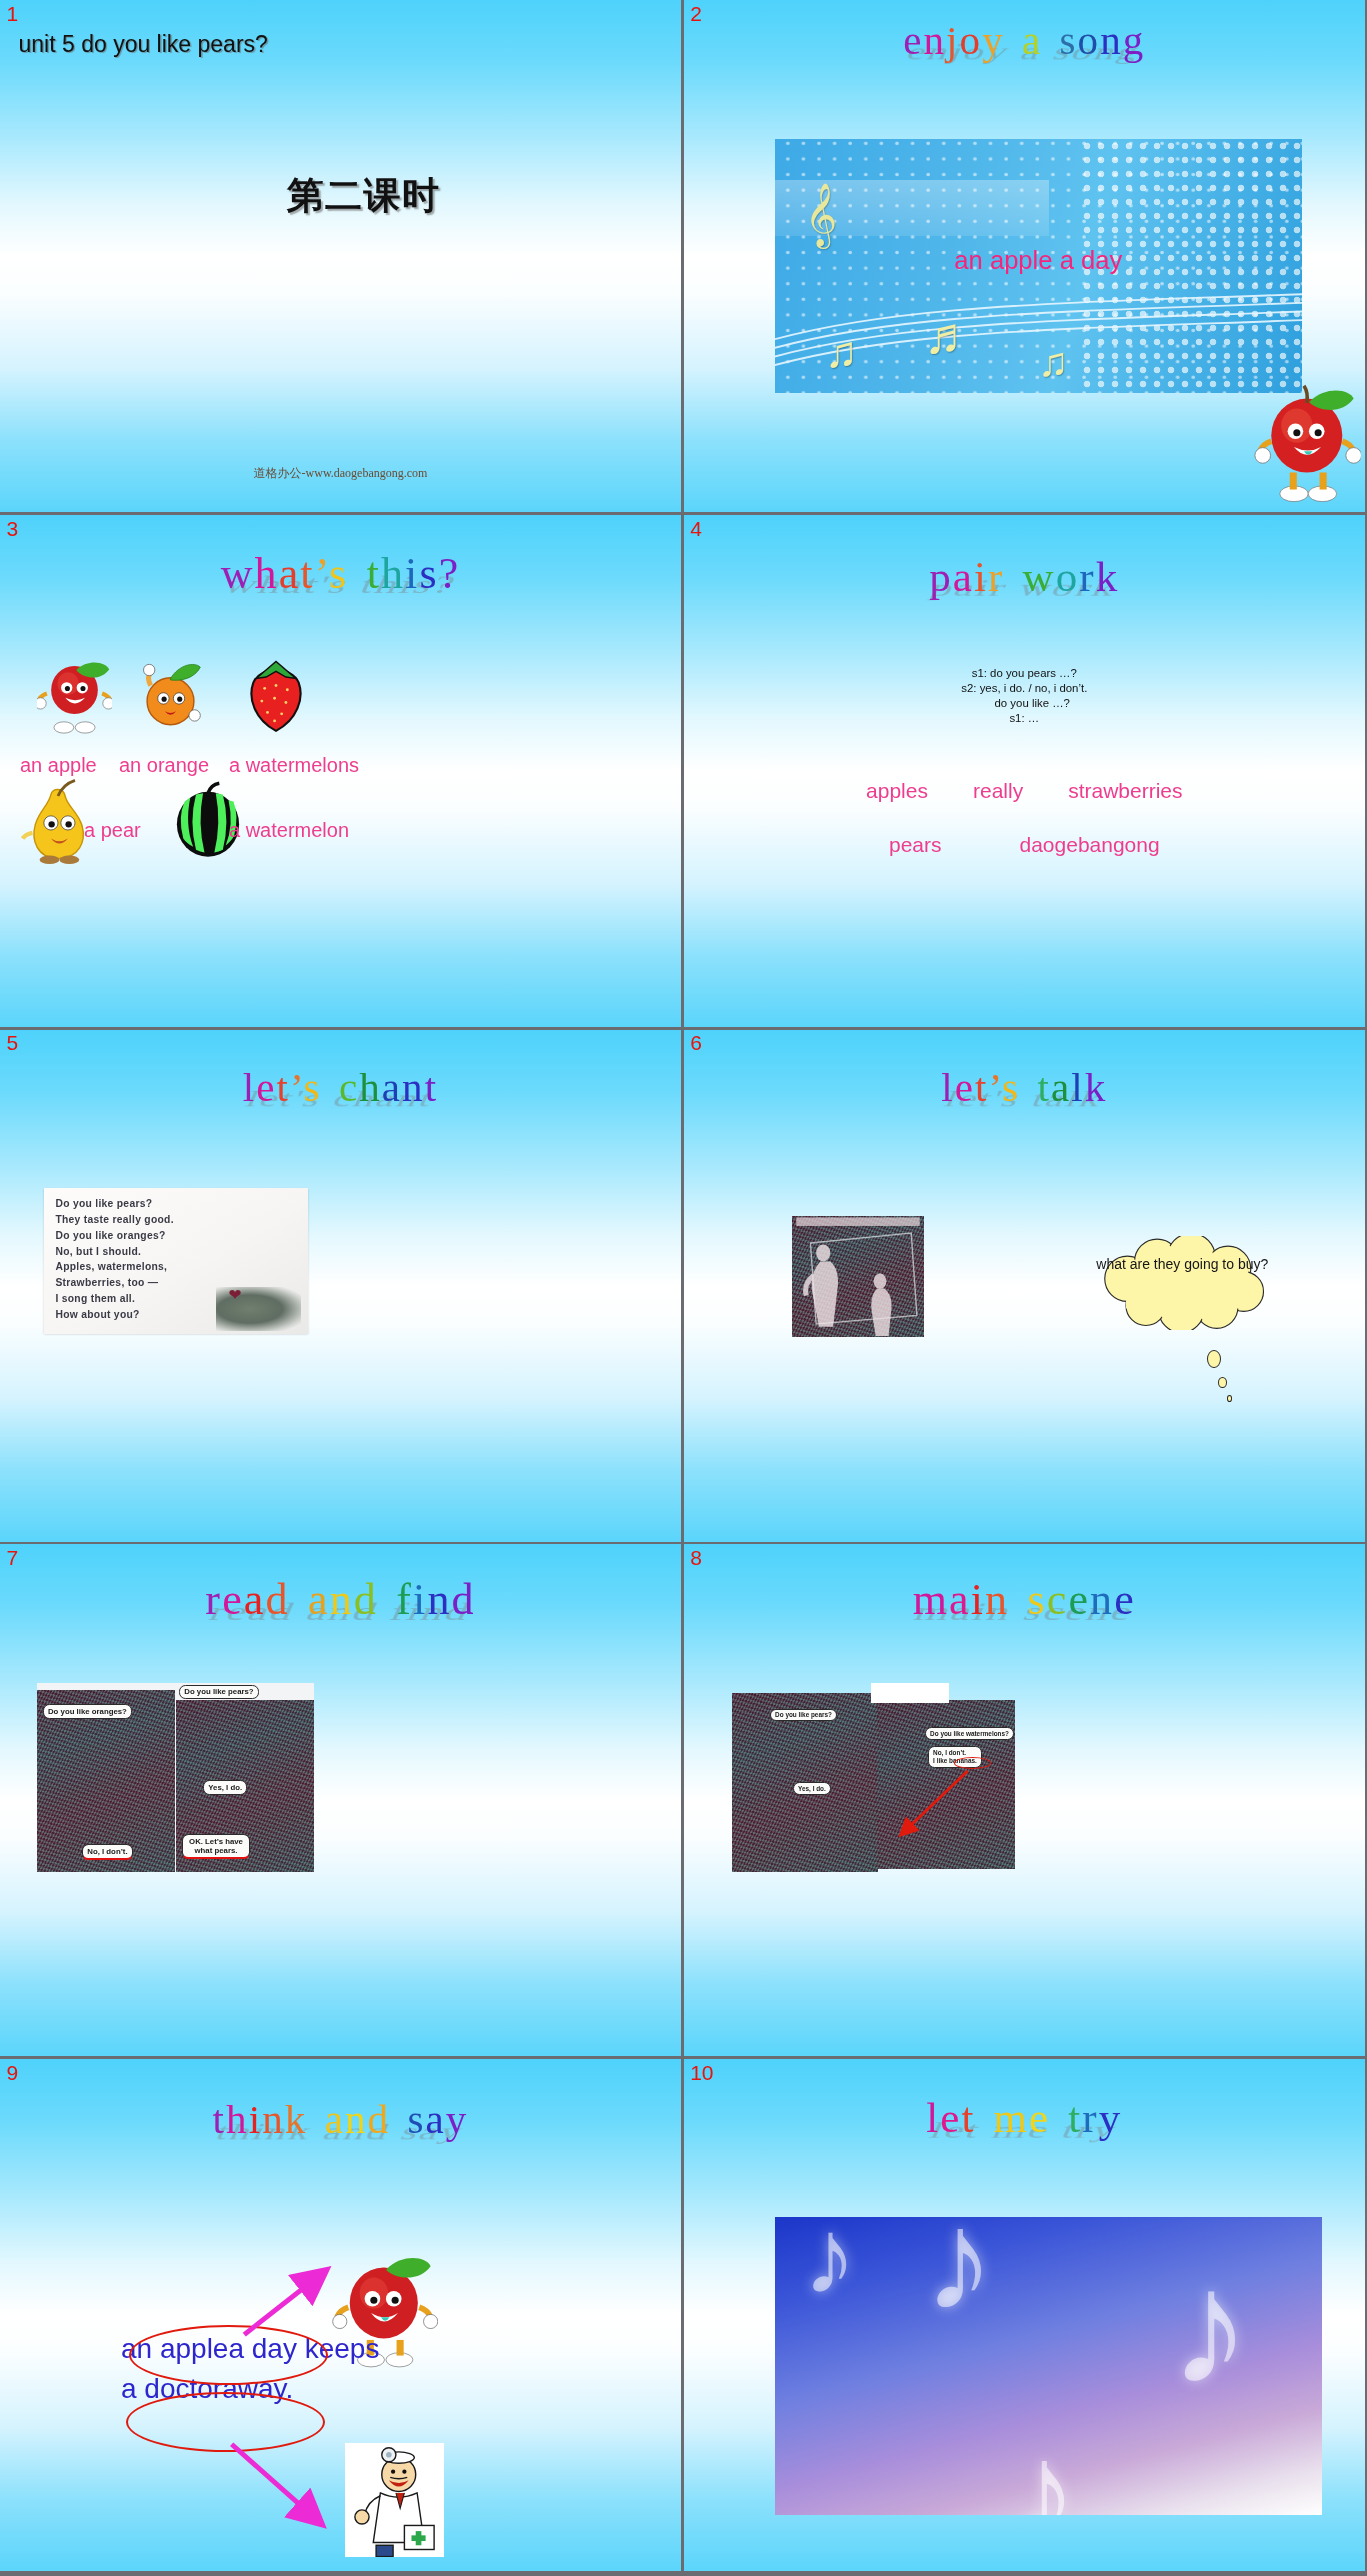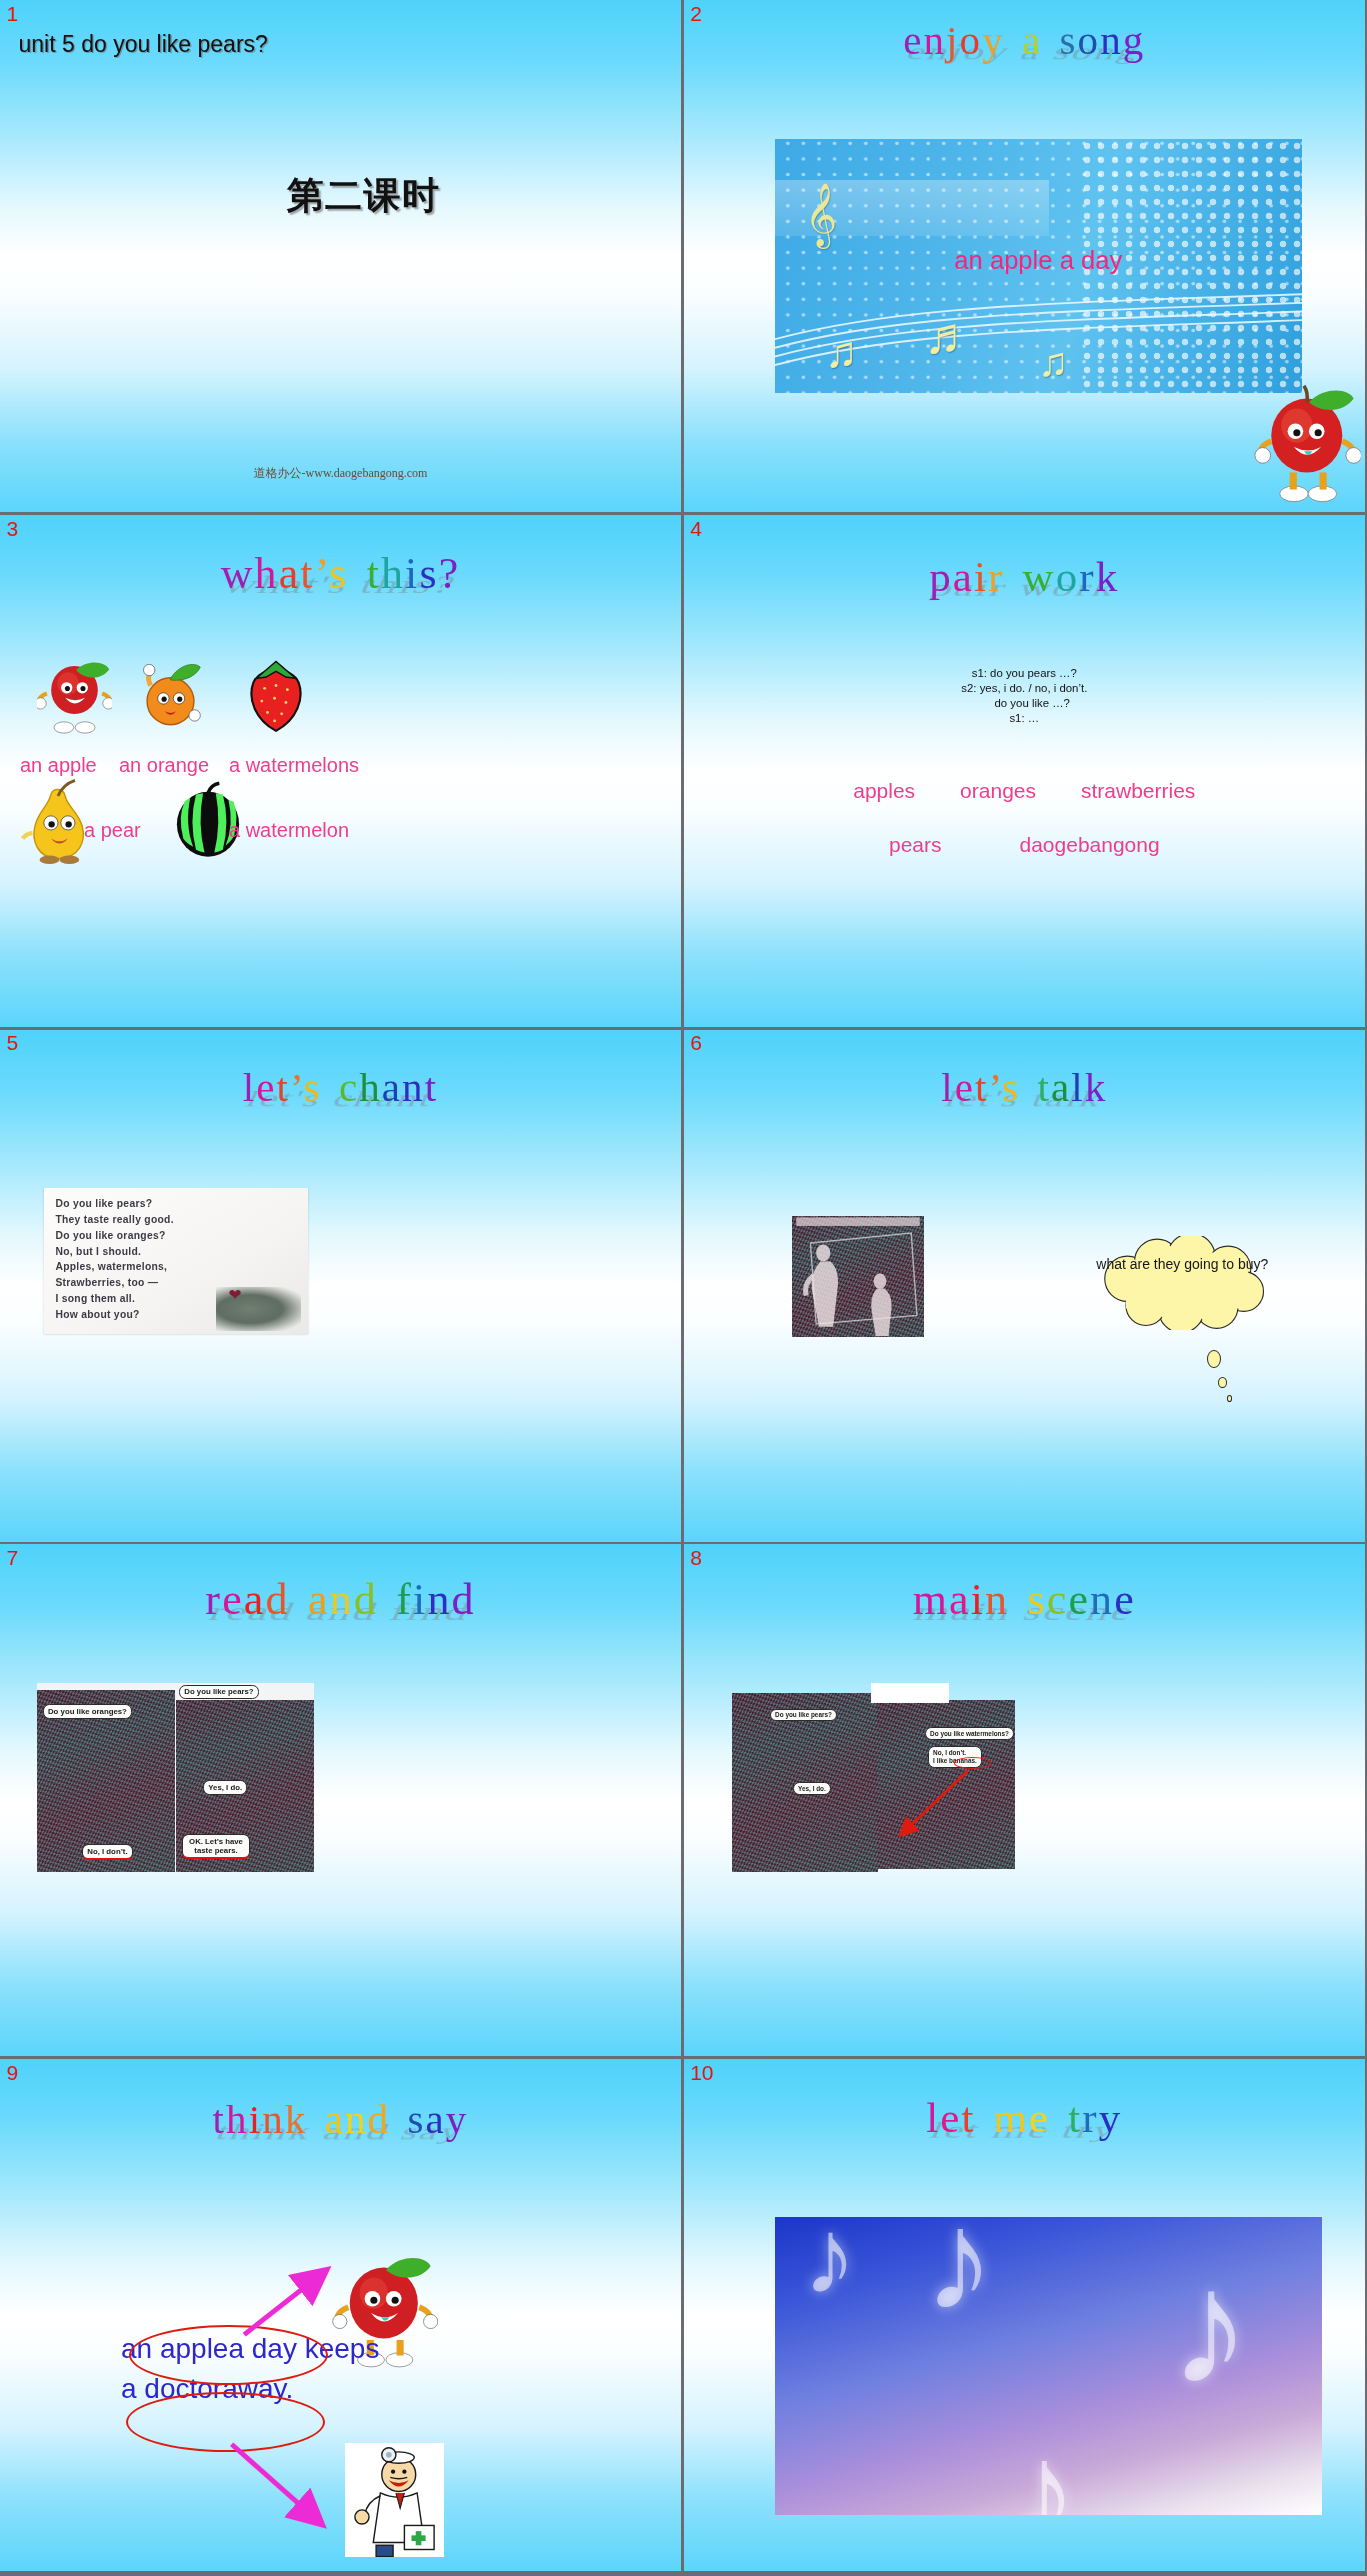--- a/index.html
+++ b/index.html
@@ -455,21 +455,21 @@
 
     <div class="dialog">
       <span class="ln">s1: do you pears …?</span>
       <span class="ln">s2: yes, i do. / no, i don’t.</span>
       <span class="ln">     do you like …?</span>
       <span class="ln">s1: …</span>
     </div>
 
     <div class="fruitrow pink" style="top:264px;">
       <span>apples</span>
-      <span>oranges</span>
+      <span>really</span>
       <span>strawberries</span>
     </div>
     <div class="fruitrow pink" style="top:318px; gap:78px;">
       <span>pears</span>
       <span>daogebangong</span>
     </div>
   </div>
 
   <div class="slide">
     <div class="slide-num">5</div>
@@ -556,21 +556,21 @@
 
     <div class="photo-wrap" style="left:37px; top:139px; width:277px; height:189px;">
       <div class="photo" style="position:absolute; left:0; top:7px; width:138px; height:182px;"></div>
       <div class="photo" style="position:absolute; left:139px; top:17px; width:138px; height:172px;"></div>
 
       <div class="bubble" style="left:5.7px; top:21px; font-size:7.8px;">Do you like oranges?</div>
       <div class="bubble u-red" style="left:45px; top:161px; font-size:7.8px;">No, I don’t.</div>
 
       <div class="bubble" style="left:142px; top:1.4px; font-size:7.8px;">Do you like pears?</div>
       <div class="bubble" style="left:166px; top:97px; font-size:7.8px;">Yes, I do.</div>
-      <div class="bubble u-red" style="left:145px; top:151px; font-size:7.8px; white-space:normal; width:68px; text-align:center;">OK. Let’s have taste pears.</div>
+      <div class="bubble u-red" style="left:145px; top:151px; font-size:7.8px; white-space:normal; width:68px; text-align:center;">OK. Let’s have what pears.</div>
     </div>
   </div>
 
   <div class="slide">
     <div class="slide-num">8</div>
     <div class="wordart" style="top:34px; font-size:44px;">
       <span class="sh">main scene</span>
       <span><span style="color:#d3169a">m</span><span style="color:#e0188d">a</span><span style="color:#e8201f">i</span><span style="color:#e8552a">n</span><span class="sp"></span><span style="color:#efc91a">s</span><span style="color:#8bbf22">c</span><span style="color:#1e9c54">e</span><span style="color:#1f6cbd">n</span><span style="color:#2b2fc2">e</span></span>
     </div>
 

